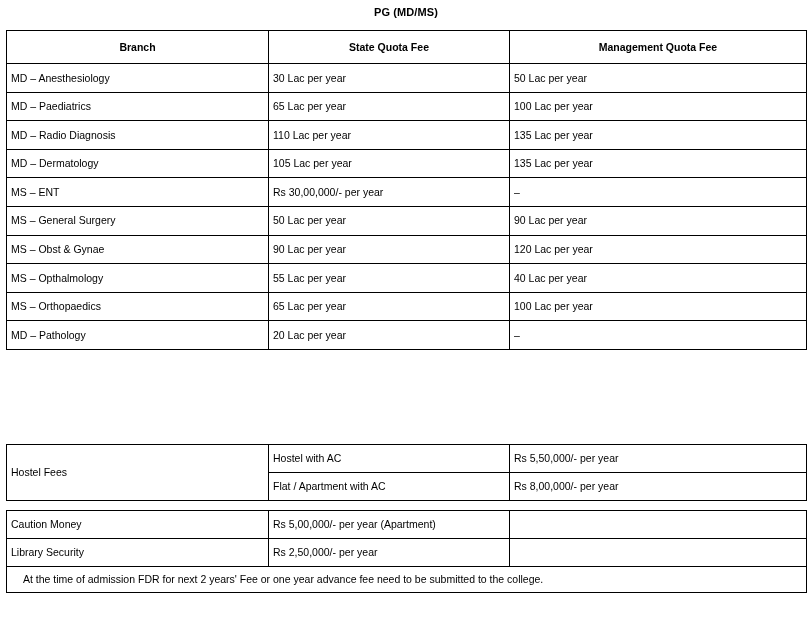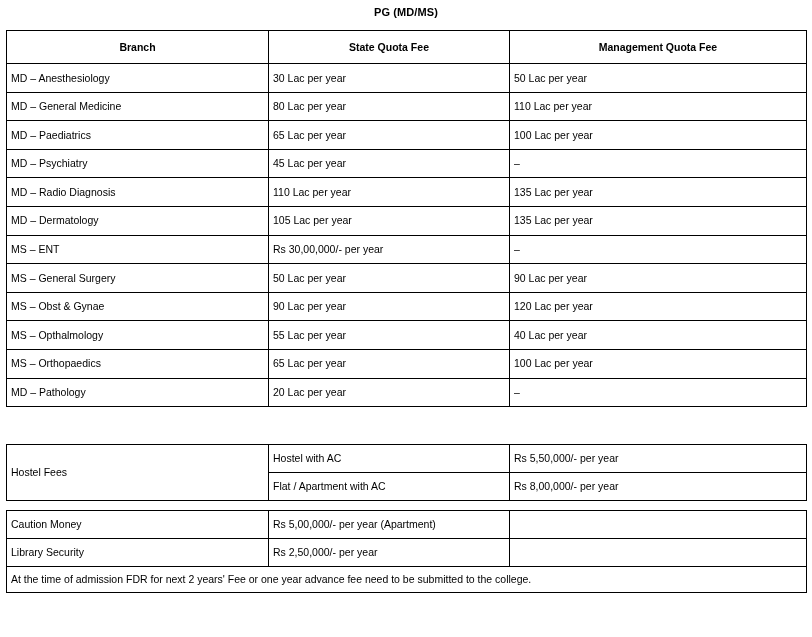--- a/index.html
+++ b/index.html
@@ -85,21 +85,21 @@
     top: 510px;
     width: 800px;
   }
   #misc-table col.c-branch { width: 262px; }
   #misc-table col.c-state  { width: 241px; }
   #misc-table col.c-mgmt   { width: 297px; }
   #misc-table td { height: 28px; }
   #misc-table td.empty-cell { }
   #misc-table td.note-cell {
     text-align: left;
-    padding-left: 4px;
+    padding-left: 16px;
     height: 26px;
     font-size: 10.5px;
   }
 </style>
 </head>
 <body>
 
 <div class="page">
 
   <div class="doc-title">PG (MD/MS)</div>
@@ -117,33 +117,23 @@
         <th>Management Quota Fee</th>
       </tr>
     </thead>
     <tbody>
       <tr>
         <td>MD – Anesthesiology</td>
         <td>30 Lac per year</td>
         <td>50 Lac per year</td>
       </tr>
       <tr>
-        <td>MD – General Medicine</td>
-        <td>80 Lac per year</td>
-        <td>110 Lac per year</td>
-      </tr>
-      <tr>
         <td>MD – Paediatrics</td>
         <td>65 Lac per year</td>
         <td>100 Lac per year</td>
-      </tr>
-      <tr>
-        <td>MD – Psychiatry</td>
-        <td>45 Lac per year</td>
-        <td>–</td>
       </tr>
       <tr>
         <td>MD – Radio Diagnosis</td>
         <td>110 Lac per year</td>
         <td>135 Lac per year</td>
       </tr>
       <tr>
         <td>MD – Dermatology</td>
         <td>105 Lac per year</td>
         <td>135 Lac per year</td>

